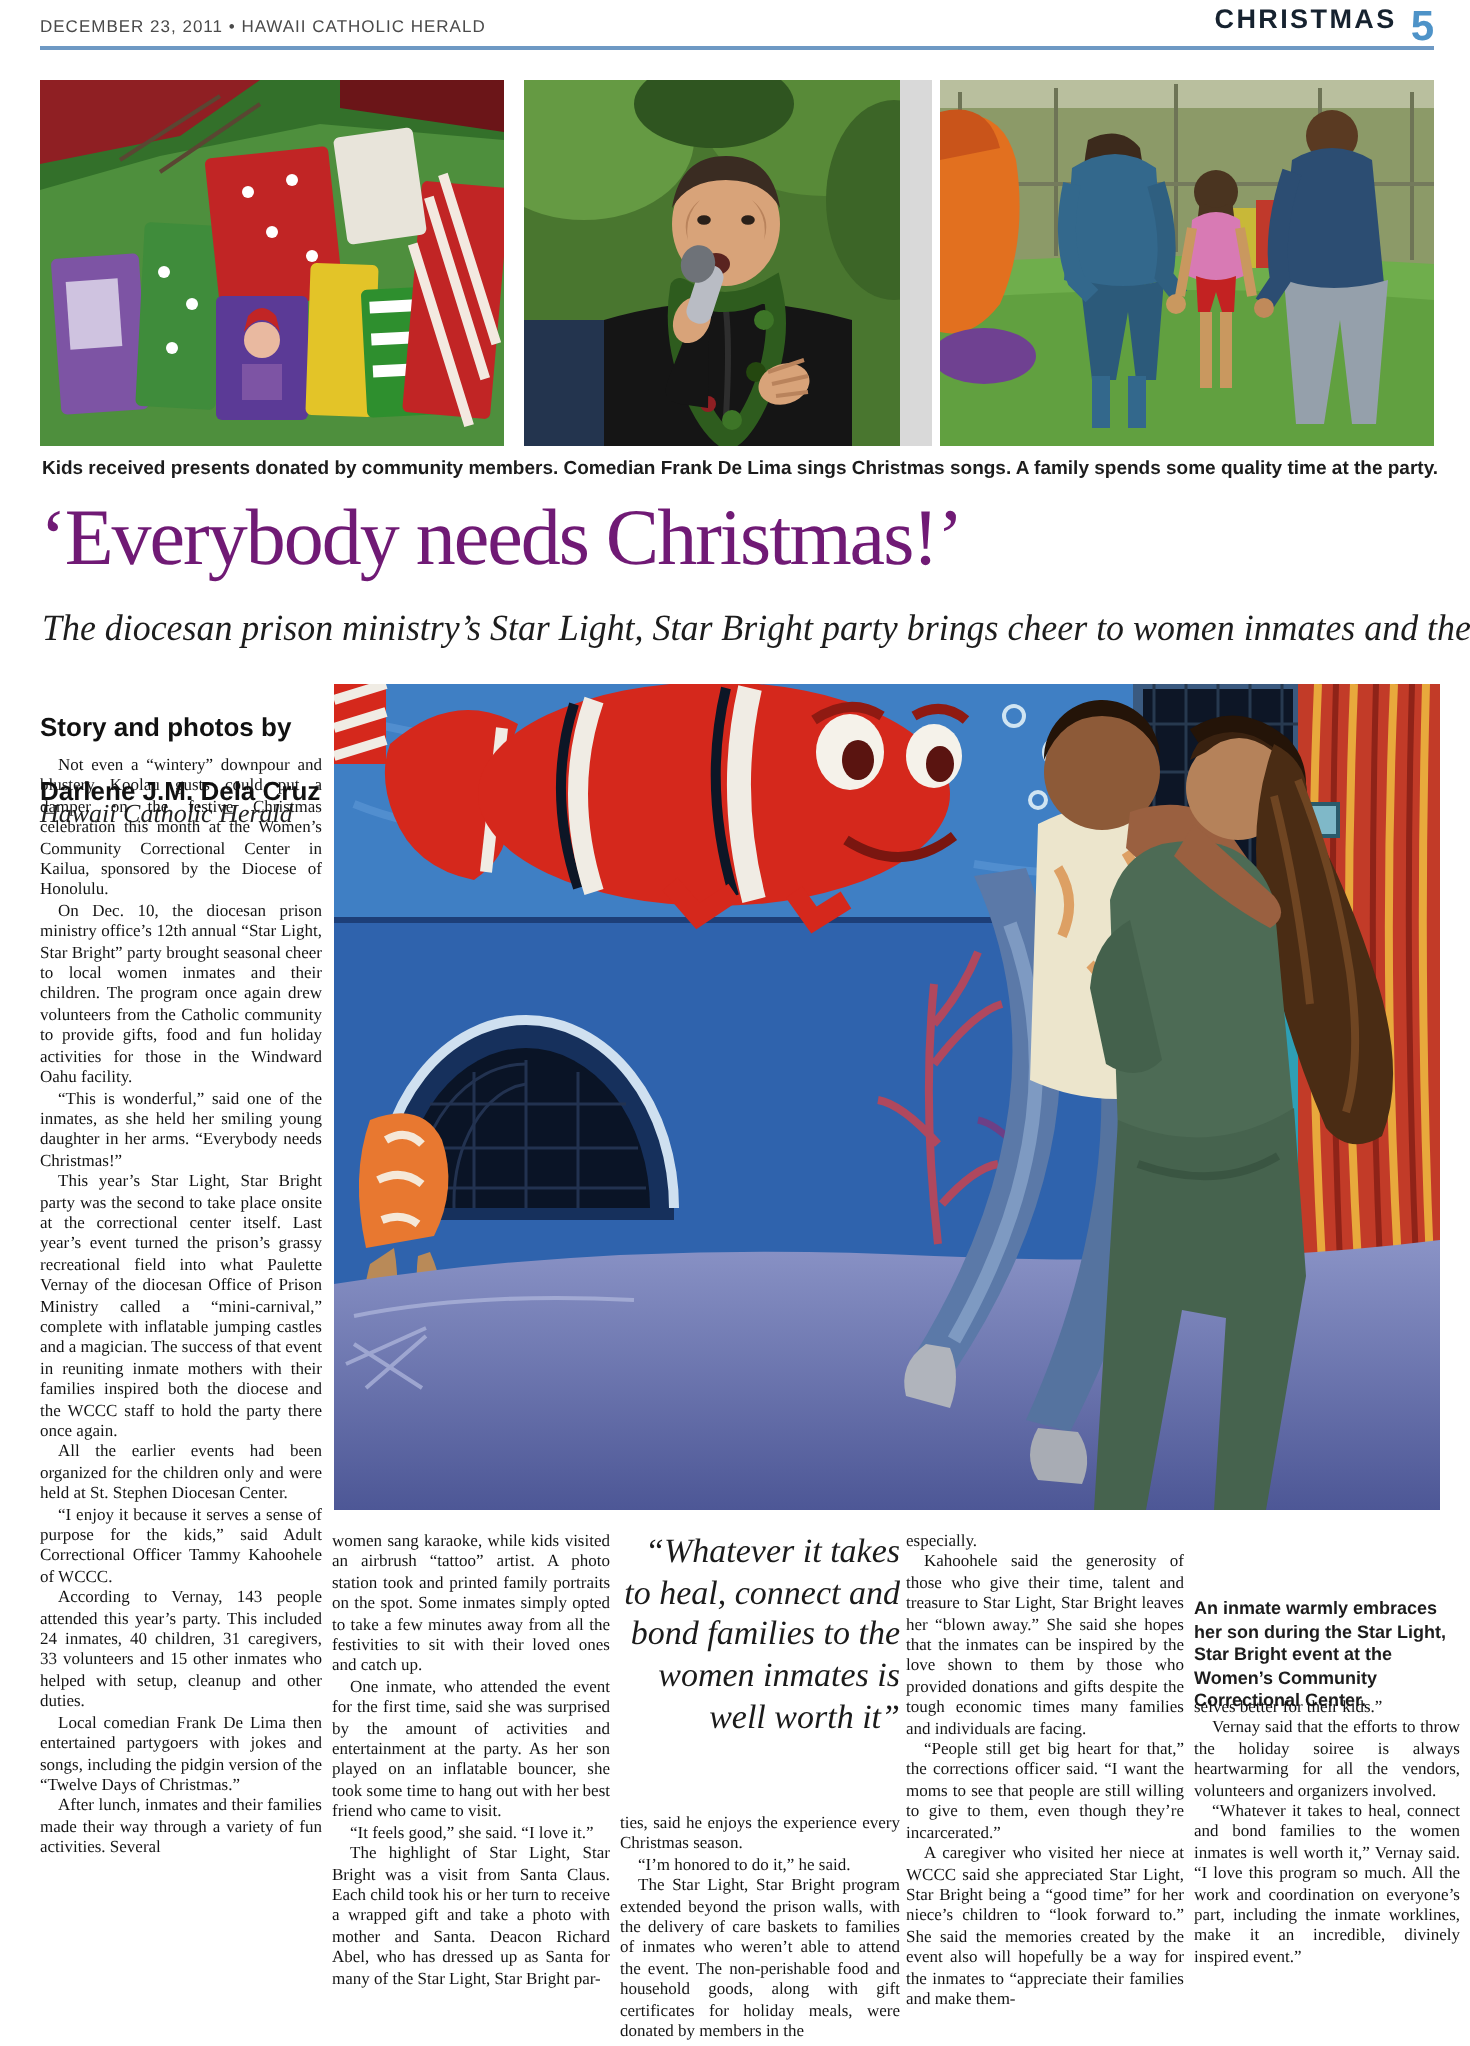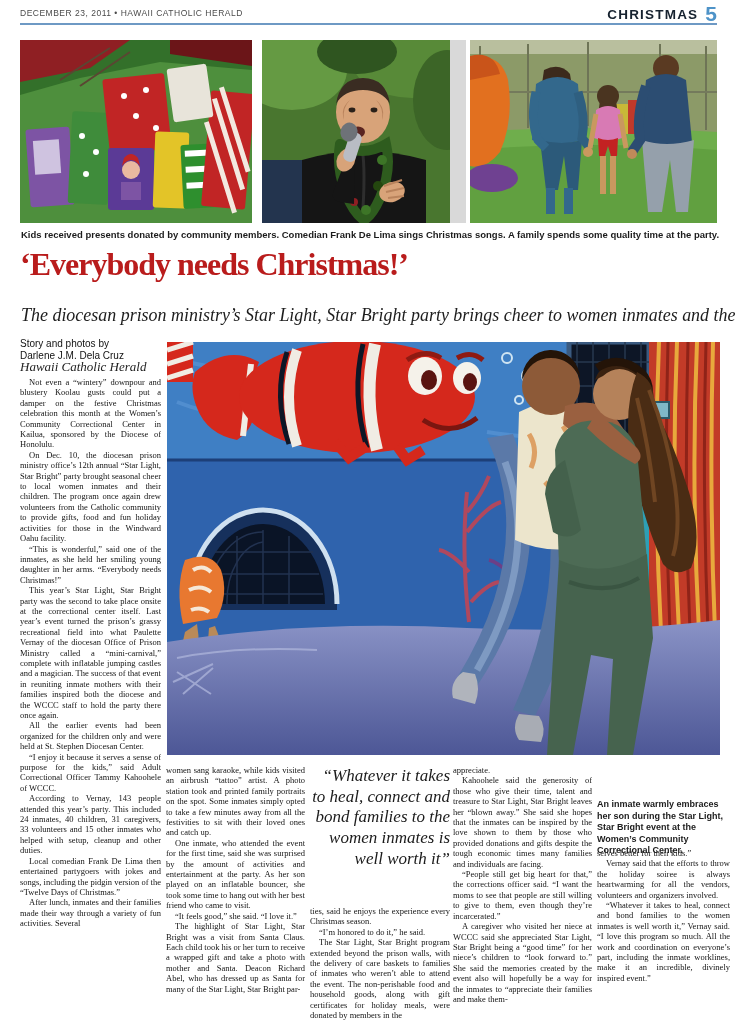--- a/index.html
+++ b/index.html
@@ -1,41 +1,41 @@
 <!DOCTYPE html>
 <html><head>
 <meta charset="utf-8">
 <style>
   html,body{margin:0;padding:0;background:#e8e8e8;}
   #page{position:relative;width:735px;height:1023px;background:#ffffff;overflow:hidden;
         font-family:"Liberation Serif",serif;color:#1a1a1a;}
   
   .hdr-left{position:absolute;left:20px;top:8px;font-family:"Liberation Sans",sans-serif;
             font-size:8.5px;font-weight:normal;letter-spacing:.5px;color:#4a4a4a;}
-  .hdr-right{position:absolute;right:18px;top:2px;display:flex;align-items:center;gap:7px;}
+  .hdr-right{position:absolute;right:18px;top:2px;display:flex;align-items:flex-start;gap:7px;}
   .hdr-section{font-family:"Liberation Sans",sans-serif;font-size:13.5px;font-weight:800;
                letter-spacing:1.2px;color:#16222f;}
   .hdr-page{font-family:"Liberation Sans",sans-serif;font-size:21px;font-weight:600;color:#4e93c8;}
   .hdr-rule{position:absolute;left:20px;top:23px;width:697px;height:2px;background:#6e99c4;}
   
   .photo{position:absolute;top:40px;height:183px;overflow:hidden;background:#777;}
   .photo svg{display:block;}
   #photo1{left:20px;width:232px;}
   #photo2{left:262px;width:204px;}
   #photo3{left:470px;width:247px;}
   .strip-caption{position:absolute;left:20px;top:229px;width:700px;
                  font-family:"Liberation Sans",sans-serif;font-size:9.5px;font-weight:600;color:#1c1c1c;text-align:center;}
   
-  .headline{position:absolute;left:20px;top:248px;width:710px;font-size:32px;line-height:1.05;
-            font-weight:700;color:#b91c1c;white-space:nowrap;letter-spacing:-1px;}
+  .headline{position:absolute;left:20px;top:248px;width:710px;font-size:40px;line-height:1.05;
+            font-weight:400;color:#701a75;white-space:nowrap;letter-spacing:-1px;}
   .subhead{position:absolute;left:21px;top:305px;width:710px;font-style:italic;font-size:18.5px;
            color:#1d1d1d;white-space:nowrap;transform:scaleX(.97);transform-origin:left;}
   
   .byline{position:absolute;left:20px;top:338px;width:141px;line-height:11.5px;}
-  .byline .b1,.byline .b2{font-family:"Liberation Sans",sans-serif;font-size:10px;font-weight:normal;color:#111;}
+  .byline .b1,.byline .b2{font-family:"Liberation Sans",sans-serif;font-size:13px;font-weight:bold;color:#111;margin-top:20px;}
   .byline .b3{font-size:13px;font-style:italic;color:#222;}
   
   #mainphoto{position:absolute;left:167px;top:342px;width:553px;height:413px;overflow:hidden;background:#2f63ad;}
   
   .col{position:absolute;font-size:8.5px;line-height:10.4px;text-align:justify;overflow:hidden;color:#141414;}
   .col p{margin:0;text-indent:9px;}
   .col.cont p:first-child{text-indent:0;}
   #col1{left:20px;top:377px;width:141px;height:640px;}
   #col2{left:166px;top:765px;width:139px;height:256px;}
   #col3{left:310px;top:906px;width:140px;height:115px;}
@@ -308,21 +308,21 @@
       <p>One inmate, who attended the event for the first time, said she was surprised by the amount of activities and entertainment at the party. As her son played on an inflatable bouncer, she took some time to hang out with her best friend who came to visit.</p>
       <p>“It feels good,” she said. “I love it.”</p>
       <p>The highlight of Star Light, Star Bright was a visit from Santa Claus. Each child took his or her turn to receive a wrapped gift and take a photo with mother and Santa. Deacon Richard Abel, who has dressed up as Santa for many of the Star Light, Star Bright par-</p>
     </div>
   <div id="col3" class="col cont">
       <p>ties, said he enjoys the experience every Christmas season.</p>
       <p>“I’m honored to do it,” he said.</p>
       <p>The Star Light, Star Bright program extended beyond the prison walls, with the delivery of care baskets to families of inmates who weren’t able to attend the event. The non-perishable food and household goods, along with gift certificates for holiday meals, were donated by members in the</p>
     </div>
   <div id="col4" class="col cont">
-      <p>appreciate.</p>
+      <p>especially.</p>
       <p>Kahoohele said the generosity of those who give their time, talent and treasure to Star Light, Star Bright leaves her “blown away.” She said she hopes that the inmates can be inspired by the love shown to them by those who provided donations and gifts despite the tough economic times many families and individuals are facing.</p>
       <p>“People still get big heart for that,” the corrections officer said. “I want the moms to see that people are still willing to give to them, even though they’re incarcerated.”</p>
       <p>A caregiver who visited her niece at WCCC said she appreciated Star Light, Star Bright being a “good time” for her niece’s children to “look forward to.” She said the memories created by the event also will hopefully be a way for the inmates to “appreciate their families and make them-</p>
     </div>
   <div id="col5" class="col cont">
       <p>selves better for their kids.”</p>
       <p>Vernay said that the efforts to throw the holiday soiree is always heartwarming for all the vendors, volunteers and organizers involved.</p>
       <p>“Whatever it takes to heal, connect and bond families to the women inmates is well worth it,” Vernay said. “I love this program so much. All the work and coordination on everyone’s part, including the inmate worklines, make it an incredible, divinely inspired event.”</p>
     </div>
 

